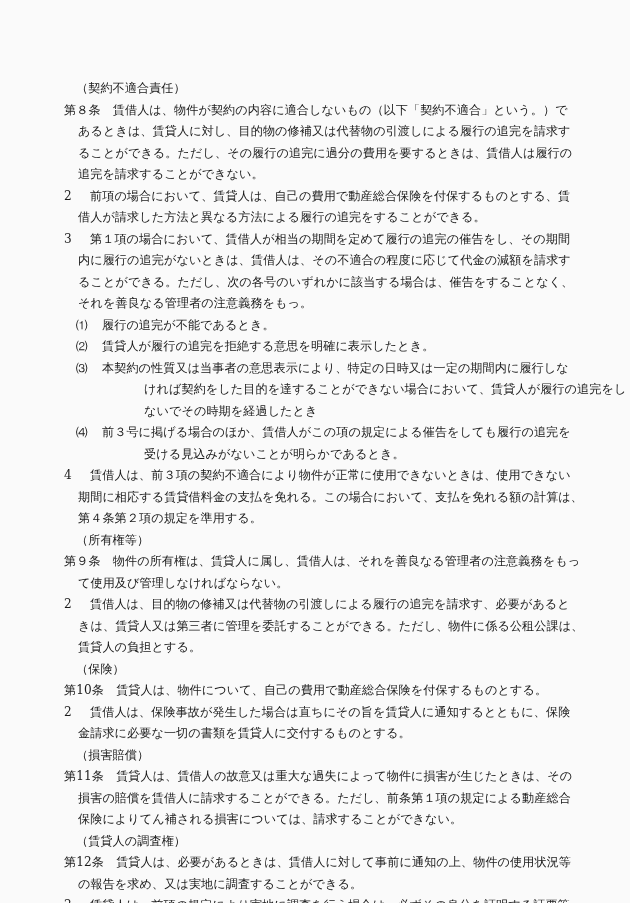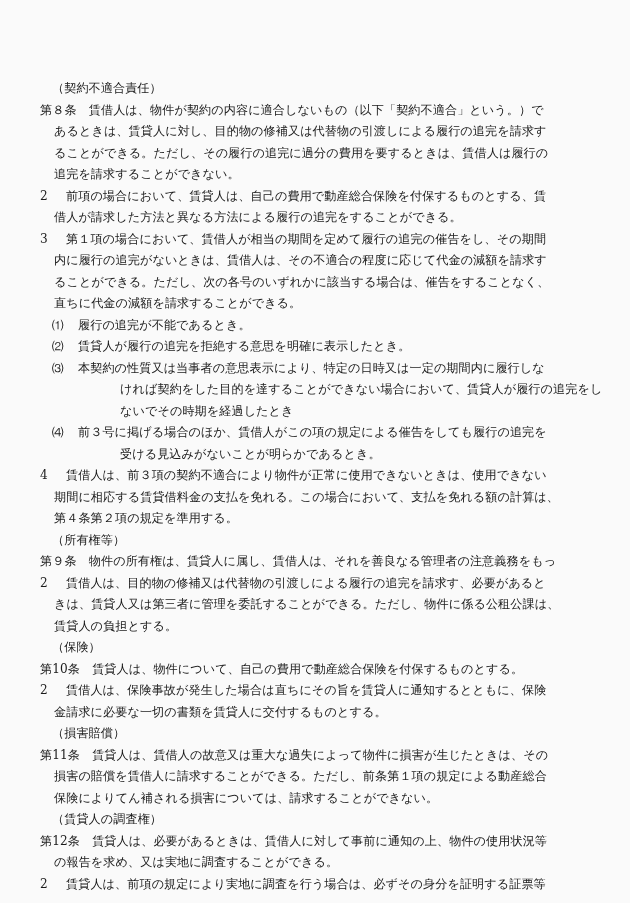--- a/index.html
+++ b/index.html
@@ -23,20 +23,21 @@
     box-sizing: border-box;
   }
 
   
   .ln {
     font-size: 12.1px;
     line-height: 21.5px;
     letter-spacing: 0.1px;
     white-space: nowrap;
     font-family: "DejaVu Serif", "Liberation Serif", serif;
+    margin-left: 24px;
   }
 
   
   .caption {
     padding-left: 52px;
   }
 
   
   .art-head {
     padding-left: 40px;
@@ -77,33 +78,34 @@
     <div class="ln caption">（契約不適合責任）</div>
     <div class="ln art-head">第８条　賃借人は、物件が契約の内容に適合しないもの（以下「契約不適合」という。）で</div>
     <div class="ln cont">あるときは、賃貸人に対し、目的物の修補又は代替物の引渡しによる履行の追完を請求す</div>
     <div class="ln cont">ることができる。ただし、その履行の追完に過分の費用を要するときは、賃借人は履行の</div>
     <div class="ln cont">追完を請求することができない。</div>
     <div class="ln para"><span class="num">2</span><span>前項の場合において、賃貸人は、自己の費用で動産総合保険を付保するものとする、賃</span></div>
     <div class="ln cont">借人が請求した方法と異なる方法による履行の追完をすることができる。</div>
     <div class="ln para"><span class="num">3</span><span>第１項の場合において、賃借人が相当の期間を定めて履行の追完の催告をし、その期間</span></div>
     <div class="ln cont">内に履行の追完がないときは、賃借人は、その不適合の程度に応じて代金の減額を請求す</div>
     <div class="ln cont">ることができる。ただし、次の各号のいずれかに該当する場合は、催告をすることなく、</div>
-    <div class="ln cont">直ちに代金の減額を請求することができる。</div>
+    <div class="ln cont">それを善良なる管理者の注意義務をもっ。</div>
     <div class="ln sub"><span class="snum">⑴</span><span>履行の追完が不能であるとき。</span></div>
     <div class="ln sub"><span class="snum">⑵</span><span>賃貸人が履行の追完を拒絶する意思を明確に表示したとき。</span></div>
     <div class="ln sub"><span class="snum">⑶</span><span>本契約の性質又は当事者の意思表示により、特定の日時又は一定の期間内に履行しな</span></div>
     <div class="ln subcont">ければ契約をした目的を達することができない場合において、賃貸人が履行の追完をし</div>
     <div class="ln subcont">ないでその時期を経過したとき</div>
     <div class="ln sub"><span class="snum">⑷</span><span>前３号に掲げる場合のほか、賃借人がこの項の規定による催告をしても履行の追完を</span></div>
     <div class="ln subcont">受ける見込みがないことが明らかであるとき。</div>
     <div class="ln para"><span class="num">4</span><span>賃借人は、前３項の契約不適合により物件が正常に使用できないときは、使用できない</span></div>
     <div class="ln cont">期間に相応する賃貸借料金の支払を免れる。この場合において、支払を免れる額の計算は、</div>
     <div class="ln cont">第４条第２項の規定を準用する。</div>
     <div class="ln caption">（所有権等）</div>
     <div class="ln art-head">第９条　物件の所有権は、賃貸人に属し、賃借人は、それを善良なる管理者の注意義務をもっ</div>
+    <div class="ln cont">て使用及び管理しなければならない。</div>
     <div class="ln para"><span class="num">2</span><span>賃借人は、目的物の修補又は代替物の引渡しによる履行の追完を請求す、必要があると</span></div>
     <div class="ln cont">きは、賃貸人又は第三者に管理を委託することができる。ただし、物件に係る公租公課は、</div>
     <div class="ln cont">賃貸人の負担とする。</div>
     <div class="ln caption">（保険）</div>
     <div class="ln art-head">第10条　賃貸人は、物件について、自己の費用で動産総合保険を付保するものとする。</div>
     <div class="ln para"><span class="num">2</span><span>賃借人は、保険事故が発生した場合は直ちにその旨を賃貸人に通知するとともに、保険</span></div>
     <div class="ln cont">金請求に必要な一切の書類を賃貸人に交付するものとする。</div>
     <div class="ln caption">（損害賠償）</div>
     <div class="ln art-head">第11条　賃貸人は、賃借人の故意又は重大な過失によって物件に損害が生じたときは、その</div>
     <div class="ln cont">損害の賠償を賃借人に請求することができる。ただし、前条第１項の規定による動産総合</div>

